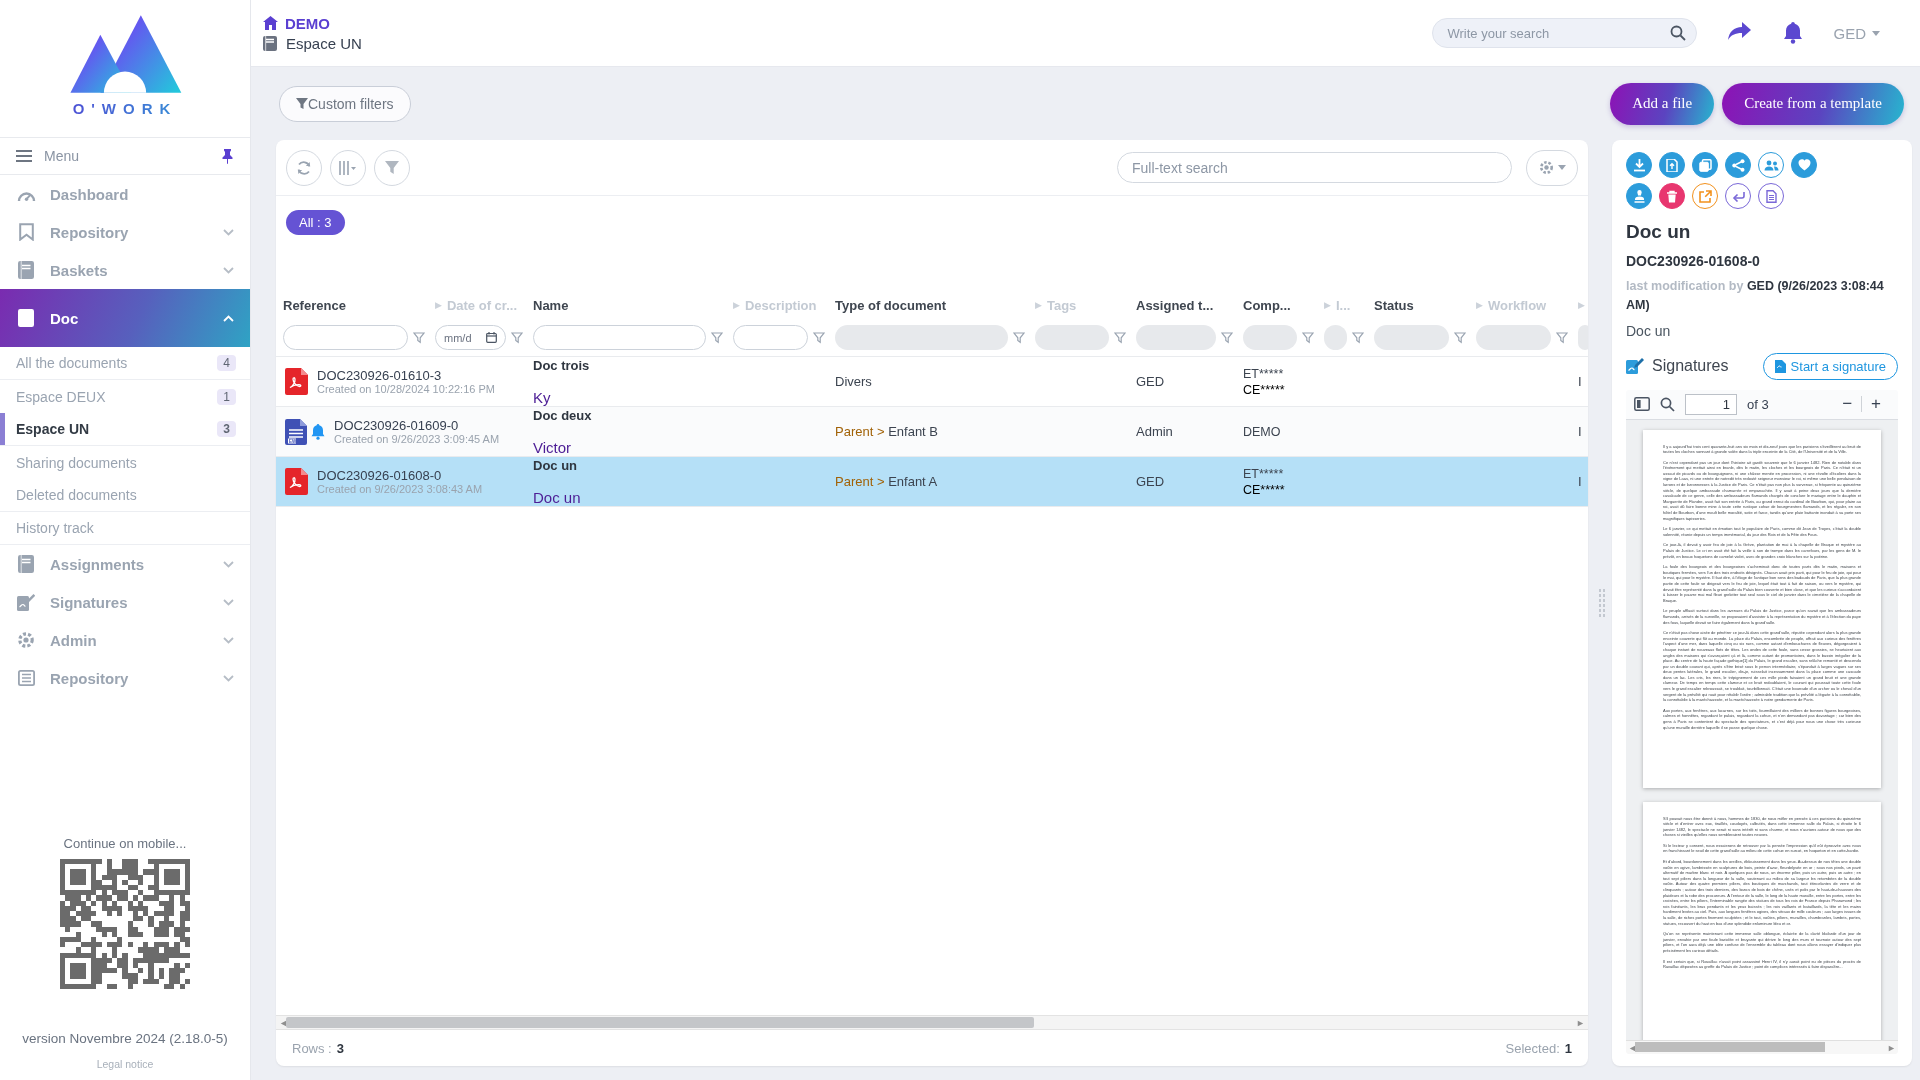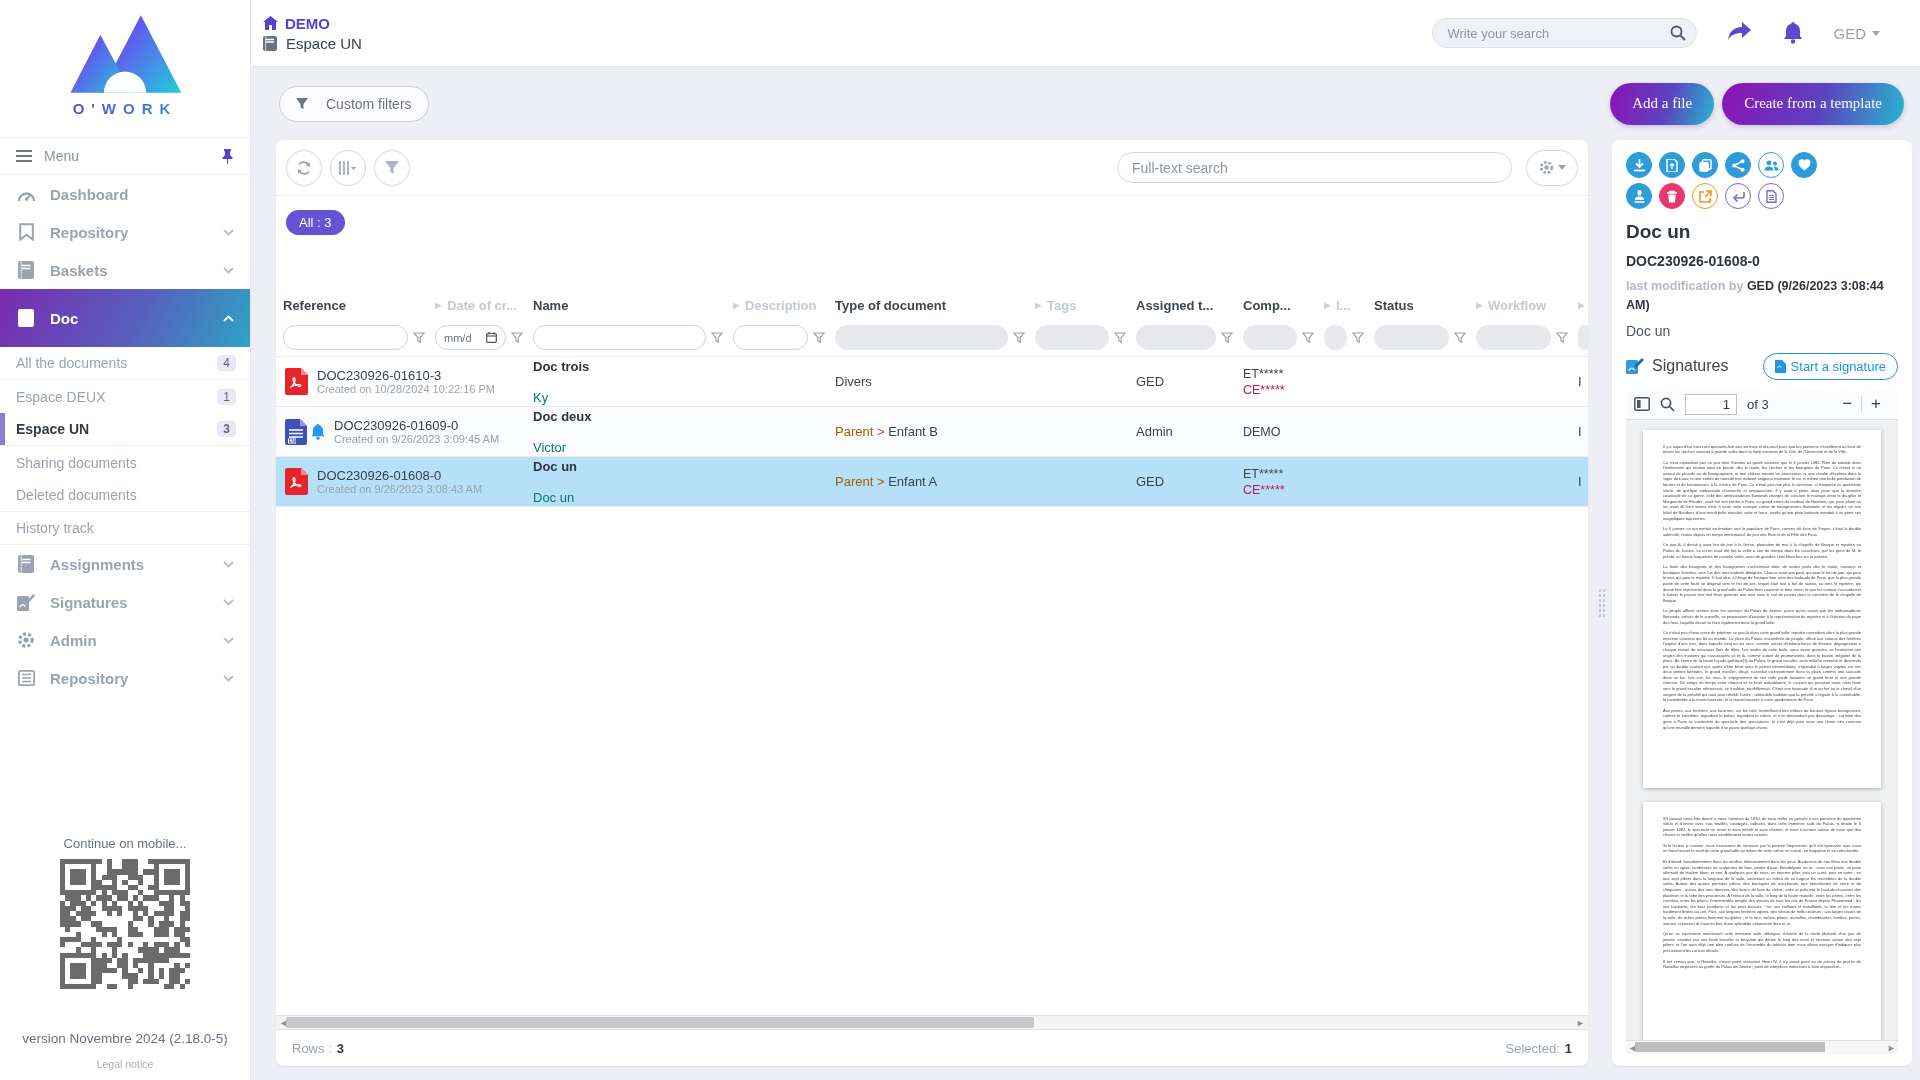--- a/index.html
+++ b/index.html
@@ -35,21 +35,21 @@
   .crumb-top { display:flex; align-items:center; gap:7px; color:#5a3fd1; font-weight:bold; font-size:15px; }
   .crumb-sub { display:flex; align-items:center; gap:9px; color:#374151; font-size:15px; }
   .top-right { margin-left:auto; display:flex; align-items:center; gap:30px; }
   .search-pill { width:265px; height:30px; background:#eef1f8; border:1px solid #dfe3ec; border-radius:15px; display:flex; align-items:center; padding:0 10px 0 14px; }
   .search-pill input { border:none; outline:none; background:transparent; flex:1; font-size:13px; color:#4b5563; font-family:inherit; }
   .search-pill input::placeholder { color:#8d97a5; }
   .user-chip { color:#9aa3af; font-size:15px; display:flex; align-items:center; gap:6px; cursor:pointer; }
   .caret-down { width:0; height:0; border-left:4px solid transparent; border-right:4px solid transparent; border-top:5px solid #9aa3af; display:inline-block; }
 
   .actionbar { height:73px; display:flex; align-items:center; padding:0 16px 0 28px; flex-shrink:0; }
-  .btn-outline { height:36px; border:1px solid #c9ced8; border-radius:18px; background:#fbfbfd; color:#6e7682; font-size:14px; display:inline-flex; align-items:center; gap:18px; padding:0 16px; cursor:pointer; font-family:inherit; }
+  .btn-outline { height:36px; border:1px solid #c9ced8; border-radius:18px; background:#fbfbfd; color:#6e7682; font-size:14px; display:inline-flex; align-items:center; gap:0; padding:0 16px; cursor:pointer; font-family:inherit; }
   .btn-grad { height:42px; border:none; border-radius:21px; color:#fff; font-size:15px; padding:0 22px; cursor:pointer; background:linear-gradient(105deg,#8d12b5 0%,#5b44c0 55%,#27b6cf 100%); font-family:Liberation Serif, serif; box-shadow:0 2px 5px rgba(90,50,160,.25); }
   .actionbar .right { margin-left:auto; display:flex; gap:8px; }
 
   .content { flex:1; display:flex; padding:0 8px 14px 25px; position:relative; min-height:0; }
   .card { background:#fff; border-radius:8px; box-shadow:0 1px 2px rgba(0,0,0,.07); }
   .table-card { flex:1; display:flex; flex-direction:column; min-width:0; margin-right:10px; }
   .resize-handle { width:8px; align-self:center; height:30px; margin-right:6px; background:radial-gradient(circle,#c3c8d0 1.2px,transparent 1.3px); background-size:4px 5px; cursor:col-resize; }
   .panel-card { width:300px; display:flex; flex-direction:column; padding:12px 14px; flex-shrink:0; }
 
   
@@ -75,24 +75,24 @@
 
   .tbody { flex:1; min-height:0; overflow:hidden; }
   .trow { height:50px; align-items:center; border-bottom:1px solid #e9ebee; cursor:pointer; }
   .trow:nth-child(even){ background:#fafbfc; }
   .trow.selected { background:#b5e0f7; }
   .cell { overflow:hidden; font-size:13px; color:#3c4450; white-space:nowrap; }
   .cell-ref { display:flex; align-items:center; gap:9px; overflow:visible; padding-left:2px; }
   .ref-txt { font-size:13px; color:#374151; }
   .created-txt { font-size:11px; color:#9aa3ae; white-space:nowrap; }
   .nm { font-weight:bold; color:#2f3640; font-size:13px; }
-  .nm-sub { color:#0f766e; font-size:13px; margin-top:16px; }
+  .nm-sub { color:#4c1d95; font-size:15px; margin-top:16px; }
   .path-dim { color:#a16207; }
   .comp-main { font-size:12.5px; color:#3c4450; }
-  .comp-sub { font-size:12.5px; color:#be185d; margin-top:2px; }
+  .comp-sub { font-size:12.5px; color:#000000; margin-top:2px; }
 
   .hscroll { height:15px; background:#f4f4f4; border-top:1px solid #e3e3e3; border-bottom:1px solid #e3e3e3; position:relative; flex-shrink:0; }
   .hscroll .thumb { position:absolute; top:1px; height:11px; background:#c4c6c9; border-radius:2px; }
   .scroll-arrow { position:absolute; top:1px; font-size:9px; color:#8f8f8f; line-height:12px; cursor:pointer; }
   .tfoot { height:36px; display:flex; align-items:center; padding:0 16px; font-size:13px; color:#9aa3ae; flex-shrink:0; }
   .tfoot b { color:#2f3640; margin-left:5px; }
 
   
   .icon-rows { display:flex; flex-direction:column; gap:5px; }
   .icon-row { display:flex; gap:7px; }

